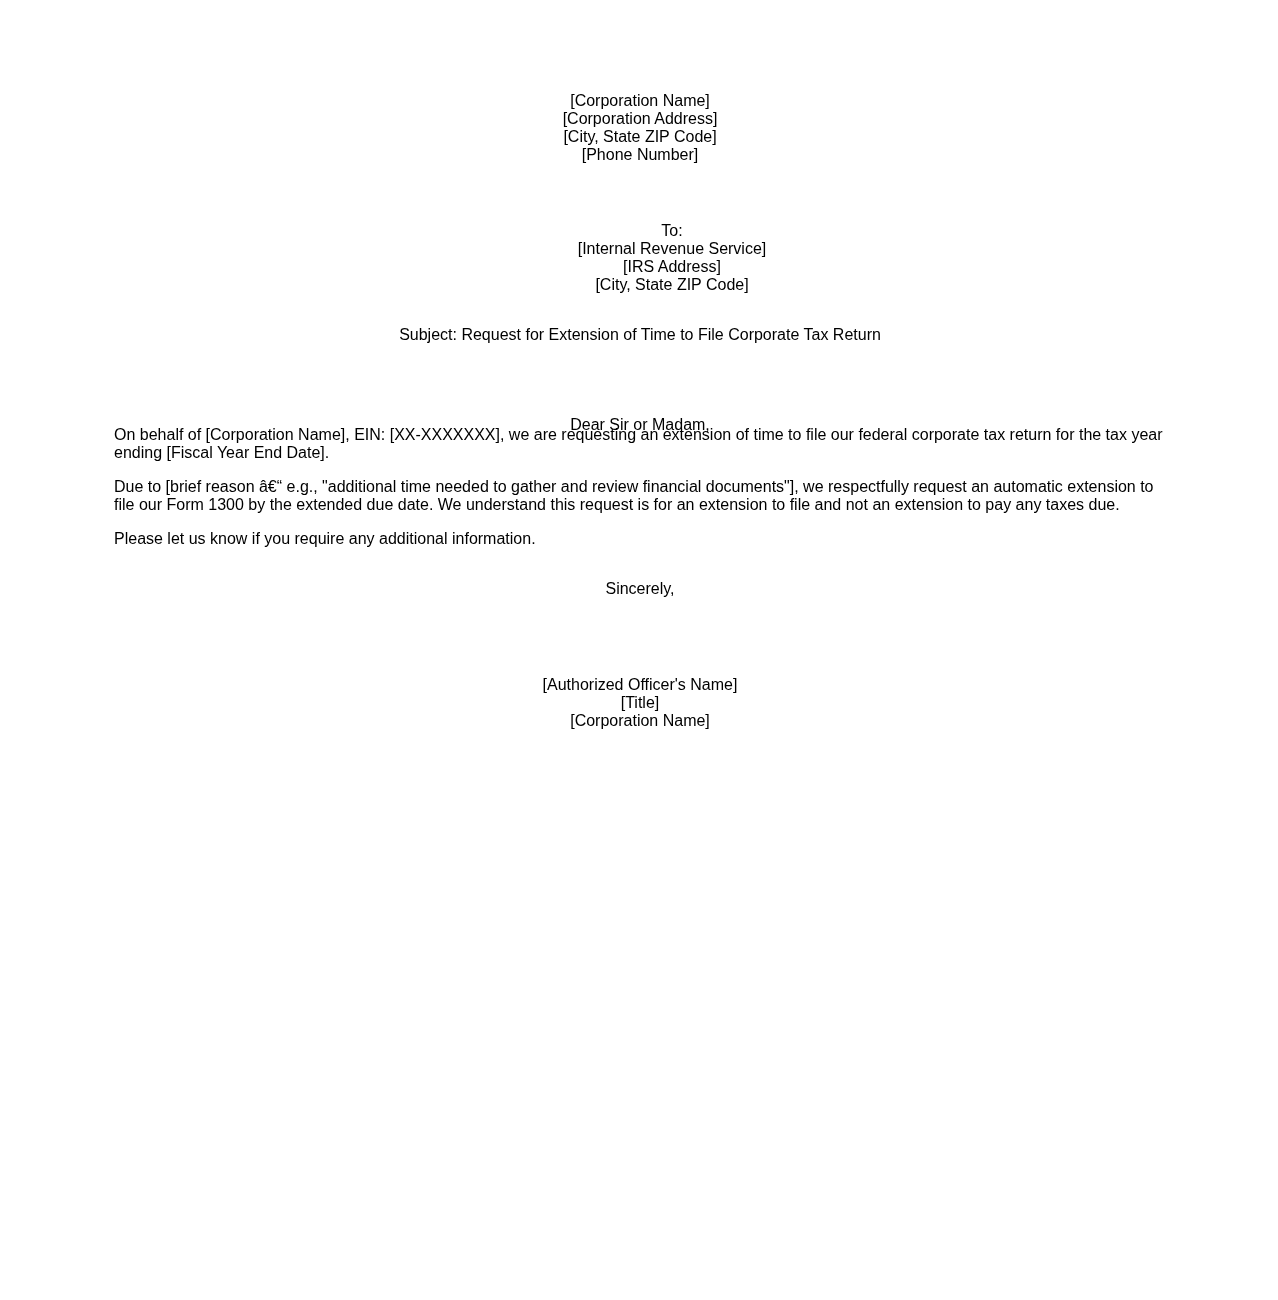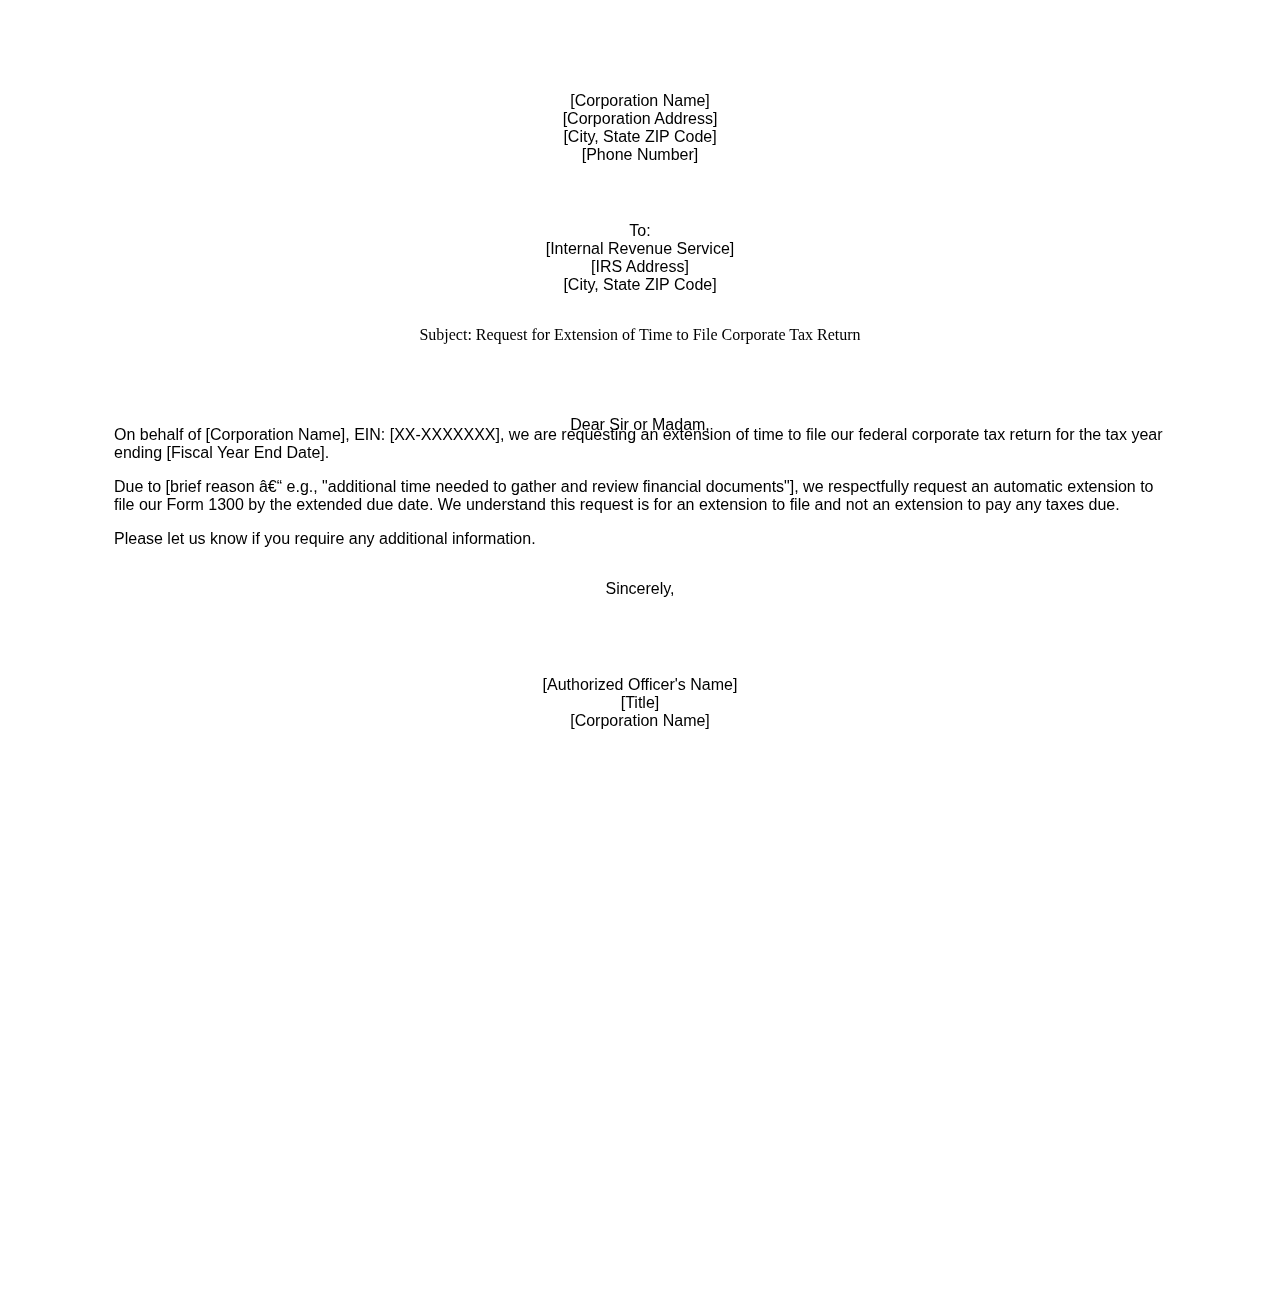--- a/index.html
+++ b/index.html
@@ -44,28 +44,28 @@
 
 <div class="page">
 
   <div class="block" style="top:92px;">
     <span class="line">[Corporation Name]</span>
     <span class="line">[Corporation Address]</span>
     <span class="line">[City, State ZIP Code]</span>
     <span class="line">[Phone Number]</span>
   </div>
 
-  <div class="block" style="top:222px;">
+  <div class="block" style="top:222px;margin-left:32px;">
     <span class="line">To:</span>
     <span class="line">[Internal Revenue Service]</span>
     <span class="line">[IRS Address]</span>
     <span class="line">[City, State ZIP Code]</span>
   </div>
 
-  <div class="block" style="top:326px;font-family:Liberation Serif, serif;">
+  <div class="block" style="top:326px;">
     <span class="line">Subject: Request for Extension of Time to File Corporate Tax Return</span>
   </div>
 
   <div class="block" style="top:384px;margin-top:32px;">
     <span class="line">Dear Sir or Madam,</span>
   </div>
 
   <div class="block" style="top:426px;">
     <p class="para">On behalf of [Corporation Name], EIN: [XX-XXXXXXX], we are requesting an extension of time to file our federal corporate tax return for the tax year ending [Fiscal Year End Date].</p>
   </div>

